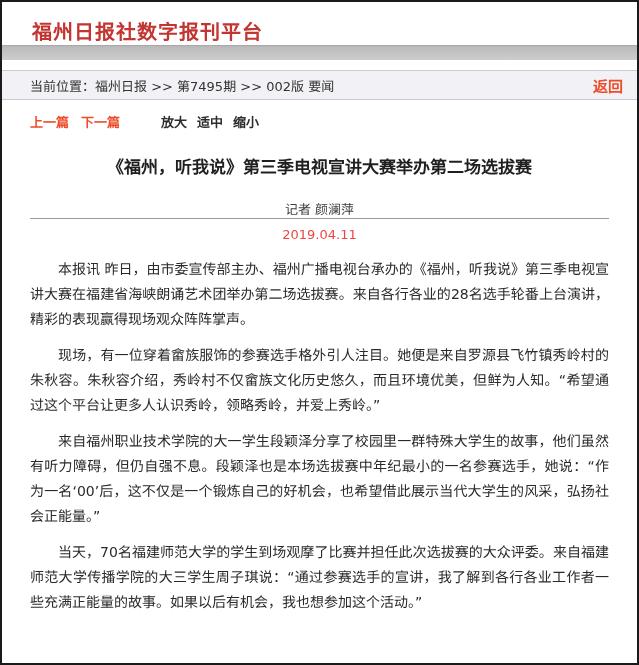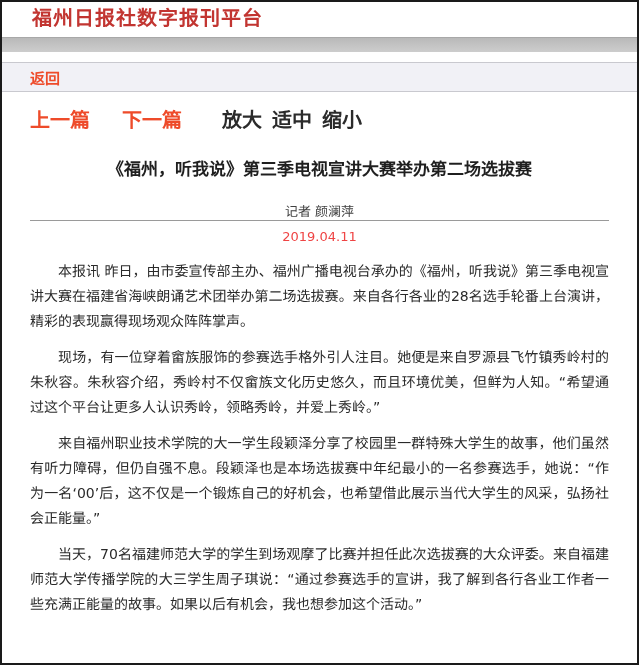--- a/index.html
+++ b/index.html
@@ -10,24 +10,24 @@
   }
   .page {
     width: 639px;
     height: 665px;
     background: #ffffff;
     border: 2px solid #1a1a1a;
     overflow: hidden;
   }
   
   .site-header {
-    height: 35px;
+    height: 43px;
     background: #ffffff;
     display: flex;
-    align-items: flex-start;
+    align-items: flex-end;
     padding-left: 30px;
   }
   .site-title {
     color: #c23531;
     font-size: 20px;
     font-weight: bold;
     letter-spacing: 1px;
   }
   .gray-bar {
     height: 15px;
@@ -56,28 +56,27 @@
     color: #ee4b2a;
     text-decoration: none;
     cursor: pointer;
   }
   
   .content { padding: 0 28px; }
   .toolbar {
     margin-top: 12px;
     display: flex;
     align-items: center;
-    font-size: 20px;
+    font-size: 13px;
     font-weight: bold;
-    gap: 20px;
   }
   .toolbar a { text-decoration: none; cursor: pointer; }
   .nav-link { color: #ee4b2a; margin-right: 12px; }
   .size-link { color: #2b2b2b; margin-right: 10px; }
-  .size-group { margin-left: 8px; display: flex; }
+  .size-group { margin-left: 29px; display: flex; }
   .article-title {
     margin-top: 22px;
     text-align: center;
     font-size: 17px;
     font-weight: bold;
     color: #1f1f1f;
   }
   .byline {
     margin-top: 21px;
     padding-bottom: 0;
@@ -110,20 +109,21 @@
 <div class="page">
 
   <div class="site-header">
     <span class="site-title">福州日报社数字报刊平台</span>
   </div>
 
   <div class="gray-bar"></div>
   <div class="gap"></div>
 
   <div class="breadcrumb-bar">
+    <span class="breadcrumb">当前位置：福州日报  &gt;&gt; 第7495期 &gt;&gt; 002版 要闻</span>
     <a class="back-link">返回</a>
   </div>
 
   <div class="content">
 
     <div class="toolbar">
       <a class="nav-link">上一篇</a>
       <a class="nav-link">下一篇</a>
       <span class="size-group">
         <a class="size-link">放大</a>

